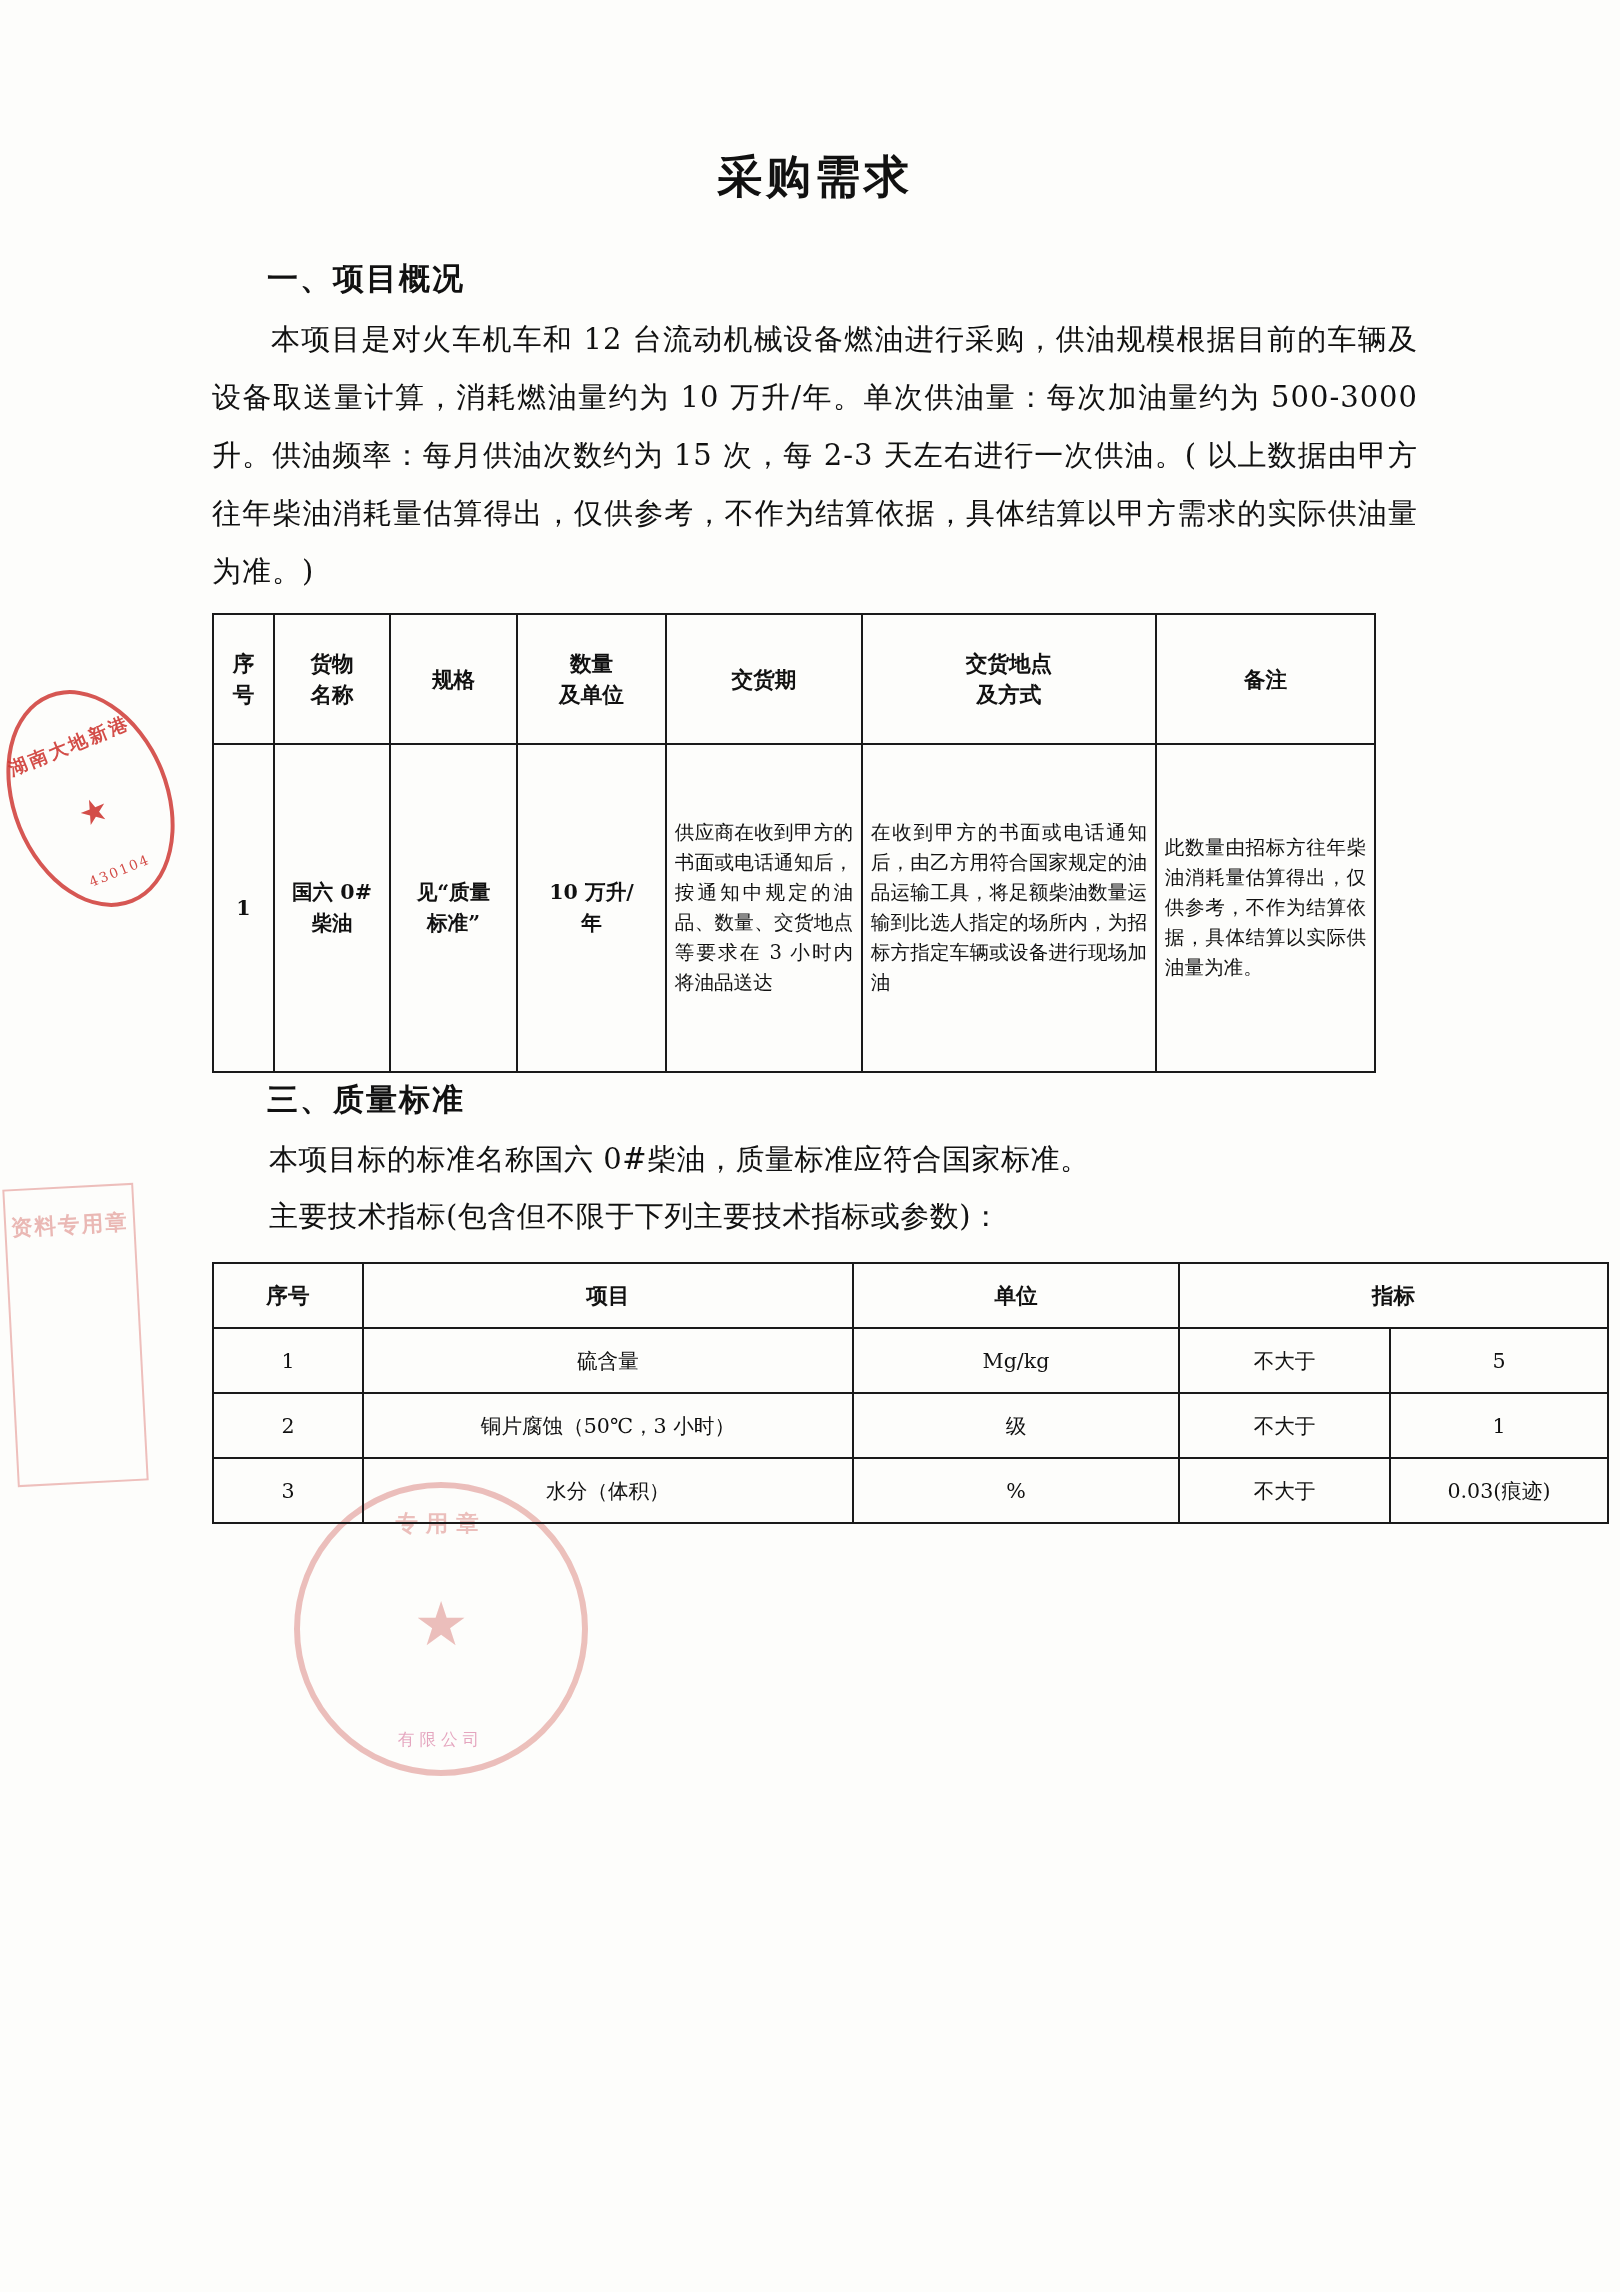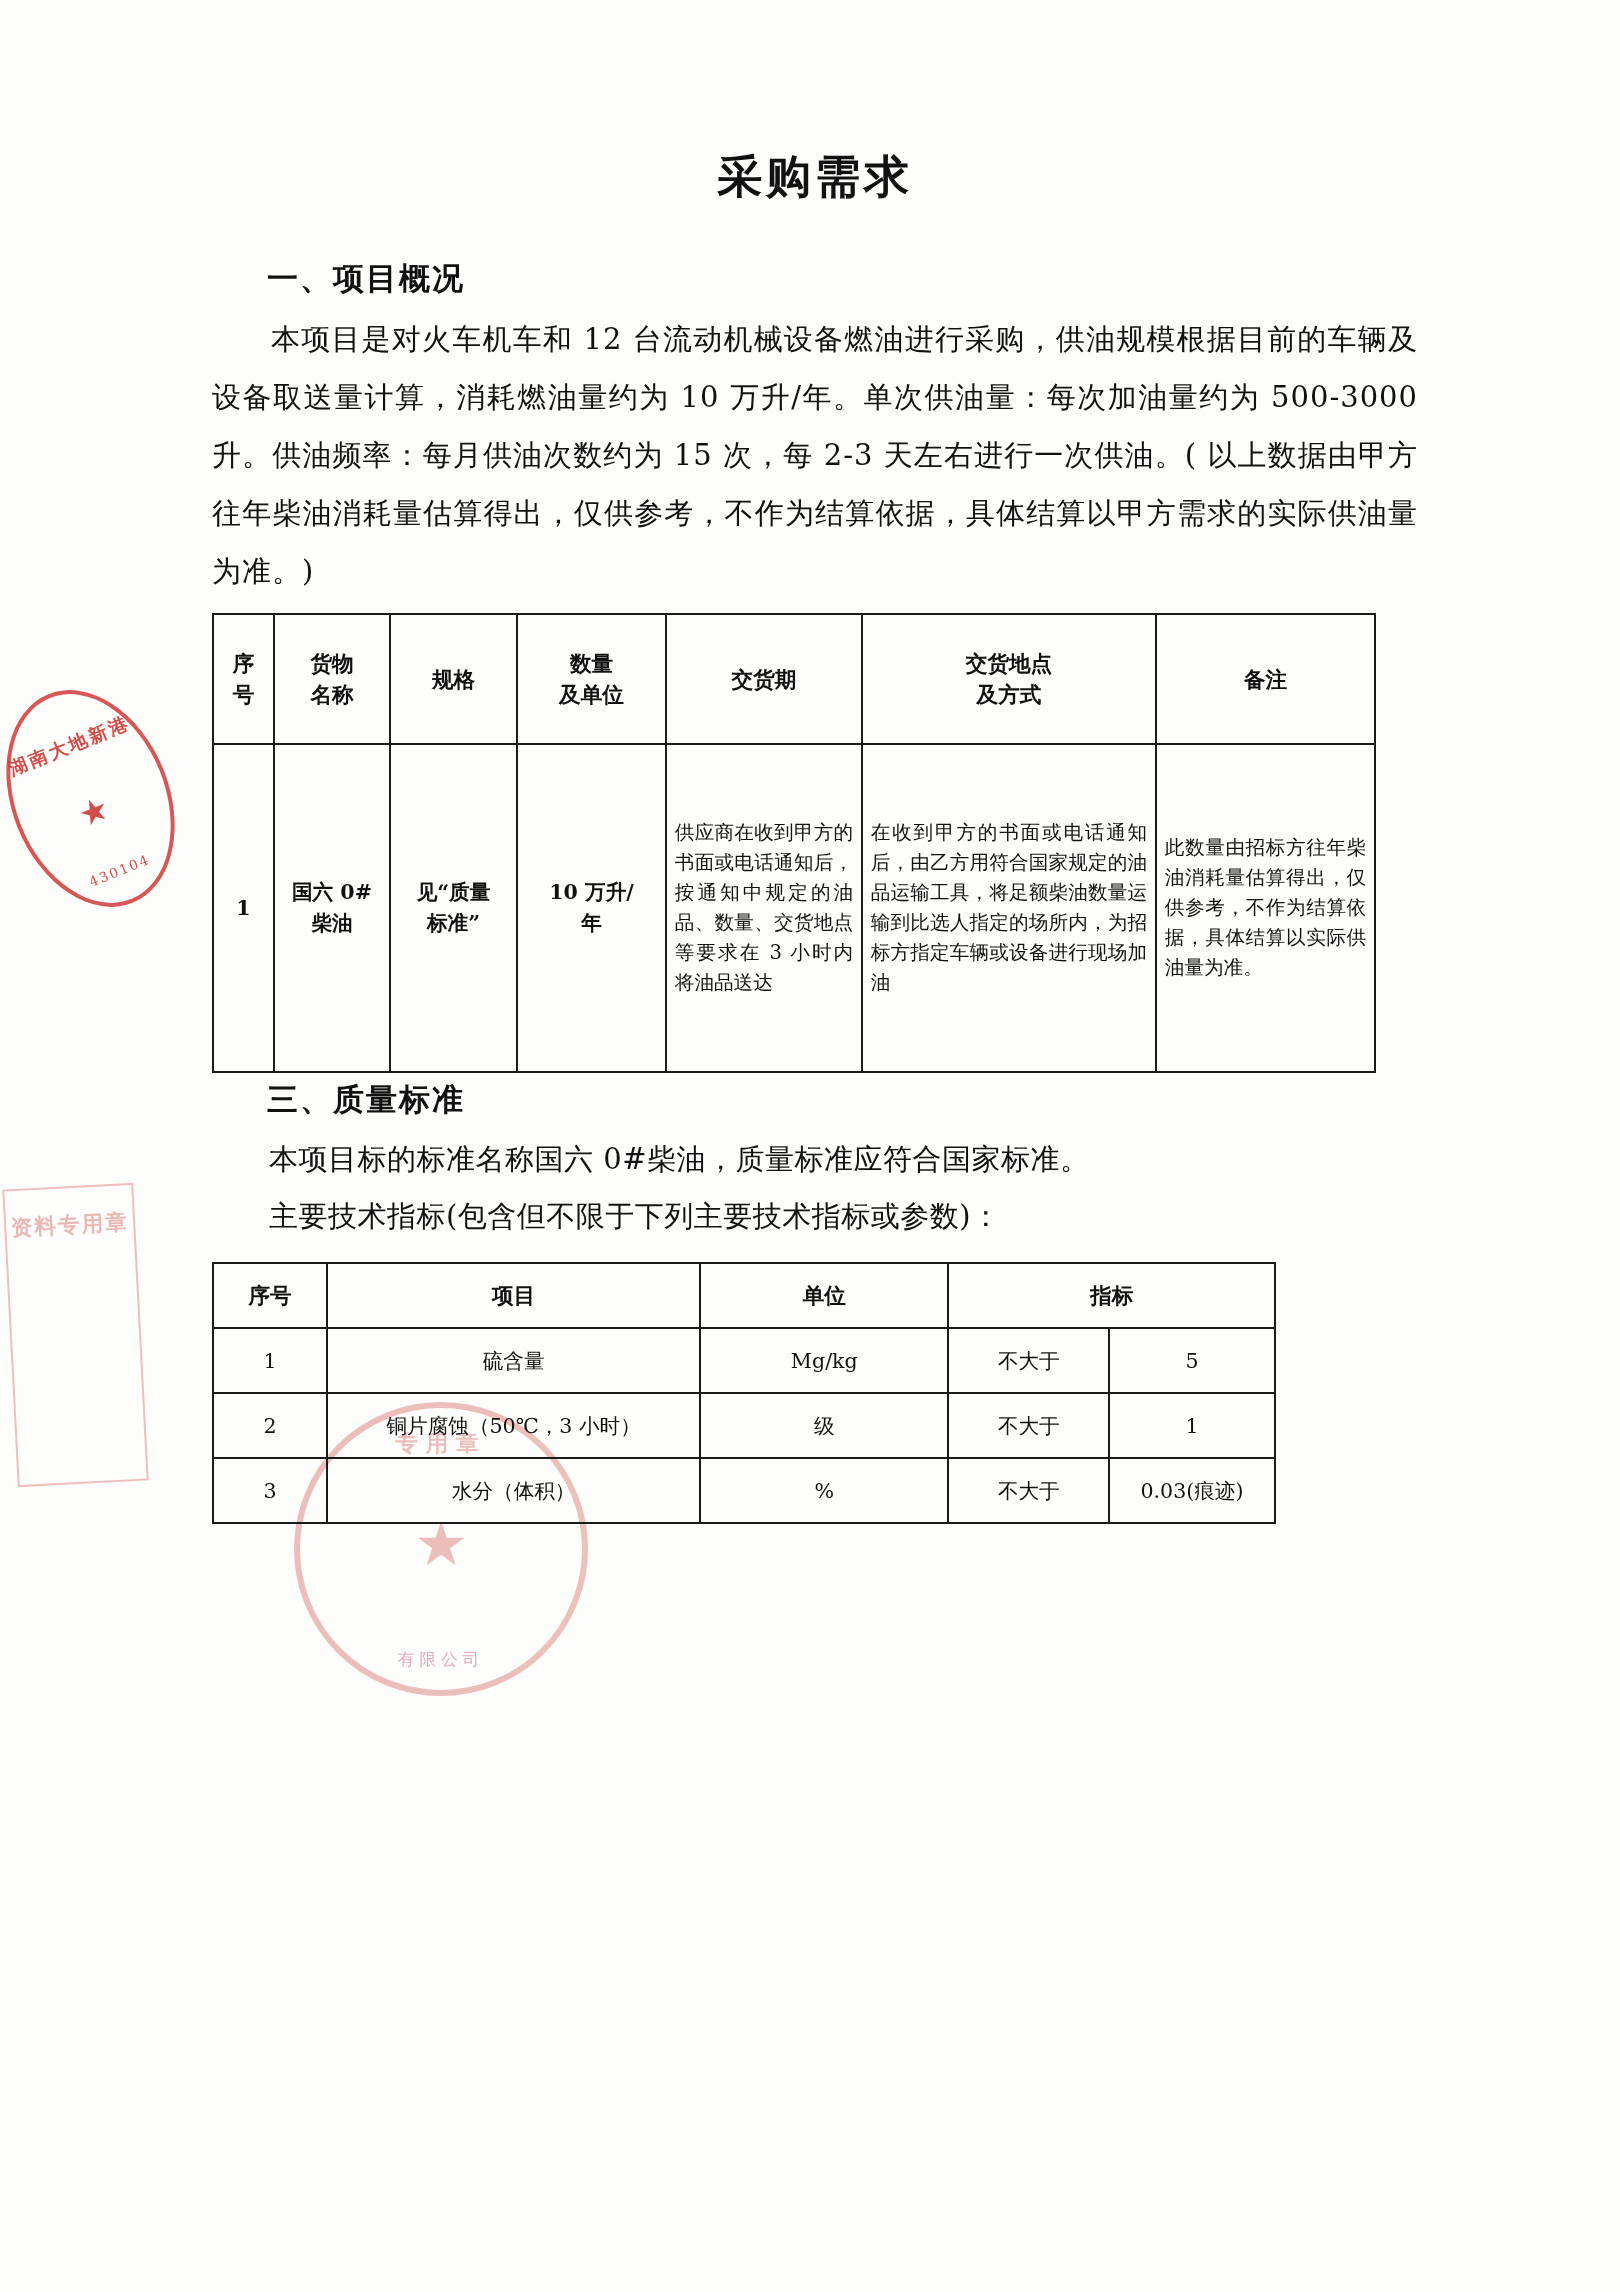--- a/index.html
+++ b/index.html
@@ -91,21 +91,21 @@
   .cell-just {
     text-align: justify;
     text-align-last: left;
     font-size: 19.6px;
     line-height: 30px;
     font-weight: normal;
   }
   
   table.spec {
     border-collapse: collapse;
-    width: 1064px;
+    width: 1397px;
     margin: 17.6px 0 0 0;
     table-layout: fixed;
   }
   table.spec td {
     border: 2px solid #1a1a1a;
     text-align: center;
     vertical-align: middle;
     font-size: 20.6px;
     height: 61px;
     font-family: "DejaVu Serif", "Liberation Serif", serif;
@@ -178,21 +178,21 @@
     top: 13.7px;
     text-align: center;
     color: #d05b55;
     font-size: 21.6px;
     line-height: 45px;
     letter-spacing: 2px;
     font-weight: bold;
   }
   .stamp-round {
     left: 294px;
-    top: 1402px;
+    top: 1482px;
     width: 294px;
     height: 294px;
     opacity: 0.38;
   }
   .stamp-round .ring2 {
     position: absolute;
     inset: 0;
     border: 6.9px solid #d05b55;
     border-radius: 50%;
   }

